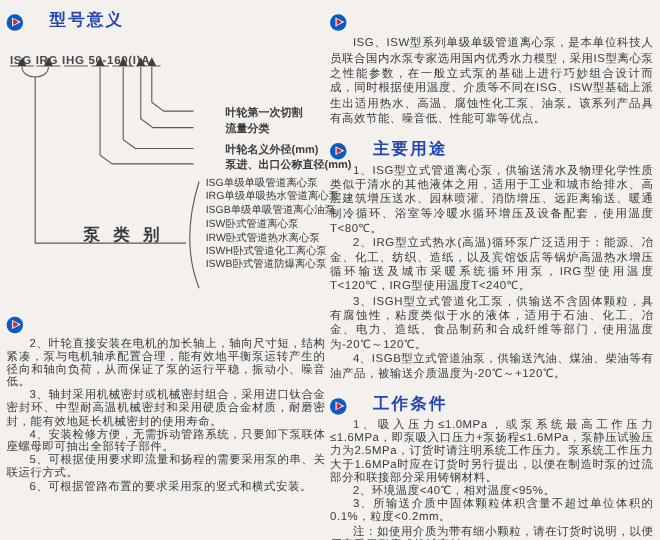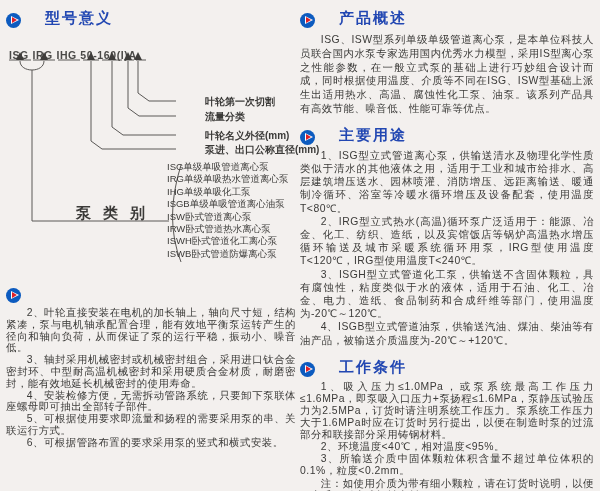--- a/index.html
+++ b/index.html
@@ -34,21 +34,21 @@
   .cond-item     { line-height:12.1px; }
   .feat-item     { line-height:11.8px; font-size:10.2px; }
 
   
   .diagram { position:relative; width:295px; height:234px; margin-top:7px; }
   .model-code { position:absolute; left:3px; top:0; font-size:10.5px; font-weight:bold;
                 letter-spacing:0.6px; color:#4a4947; white-space:nowrap;margin-top:14px; }
   .diagram svg { position:absolute; left:0; top:0; }
   .callout { position:absolute; left:174px; font-size:10px; font-weight:bold;
              white-space:nowrap; color:#3b3a38;margin-left:25px; }
-  .pump-list { position:absolute; left:161px; top:126px; font-size:9.5px;
+  .pump-list { position:absolute; left:181px; top:126px; font-size:9.5px;
                line-height:12.4px; color:#3b3a38; }
   .pump-list div { white-space:nowrap; }
   .category-label { position:absolute; left:70px; top:169px; font-size:15px;
                font-weight:bold; letter-spacing:12px; color:#3b3a38; white-space:nowrap; }
 
   .features-block { margin-top:12px; }
   .features-block .sec-head { margin-bottom:4px; }
   .usage-block { margin-top:7px; }
   .cond-block  { margin-top:8px; }
   .usage-block .sec-head, .cond-block .sec-head { margin-bottom:4px; }
@@ -101,21 +101,20 @@
     <div class="callout" style="top:60px">叶轮第一次切割</div>
     <div class="callout" style="top:75px">流量分类</div>
     <div class="callout" style="top:94px">叶轮名义外径(mm)</div>
     <div class="callout" style="top:108px">泵进、出口公称直径(mm)</div>
 
     <div class="category-label">泵类别</div>
 
     <div class="pump-list">
       <div>ISG单级单吸管道离心泵</div>
       <div>IRG单级单吸热水管道离心泵</div>
-      <div>IHG单级单吸化工泵</div>
       <div>ISGB单级单吸管道离心油泵</div>
       <div>ISW卧式管道离心泵</div>
       <div>IRW卧式管道热水离心泵</div>
       <div>ISWH卧式管道化工离心泵</div>
       <div>ISWB卧式管道防爆离心泵</div>
     </div>
   </div>
 
   <div class="features-block">
     <div class="sec-head">
@@ -127,21 +126,20 @@
     <p class="body feat-item">5、可根据使用要求即流量和扬程的需要采用泵的串、关联运行方式。</p>
     <p class="body feat-item">6、可根据管路布置的要求采用泵的竖式和横式安装。</p>
   </div>
 </div>
 
 <div class="col col-right">
 
   <div>
     <div class="sec-head">
       <span class="h-icon"></span>
-      <span class="sec-title">产品概述</span>
     </div>
     <p class="body overview-body">ISG、ISW型系列单级单级管道离心泵，是本单位科技人员联合国内水泵专家选用国内优秀水力模型，采用IS型离心泵之性能参数，在一般立式泵的基础上进行巧妙组合设计而成，同时根据使用温度、介质等不同在ISG、ISW型基础上派生出适用热水、高温、腐蚀性化工泵、油泵。该系列产品具有高效节能、噪音低、性能可靠等优点。</p>
   </div>
 
   <div class="usage-block">
     <div class="sec-head">
       <span class="h-icon"></span>
       <span class="sec-title">主要用途</span>
     </div>
     <p class="body usage-item">1、ISG型立式管道离心泵，供输送清水及物理化学性质类似于清水的其他液体之用，适用于工业和城市给排水、高层建筑增压送水、园林喷灌、消防增压、远距离输送、暖通制冷循环、浴室等冷暖水循环增压及设备配套，使用温度T&lt;80℃。</p>

